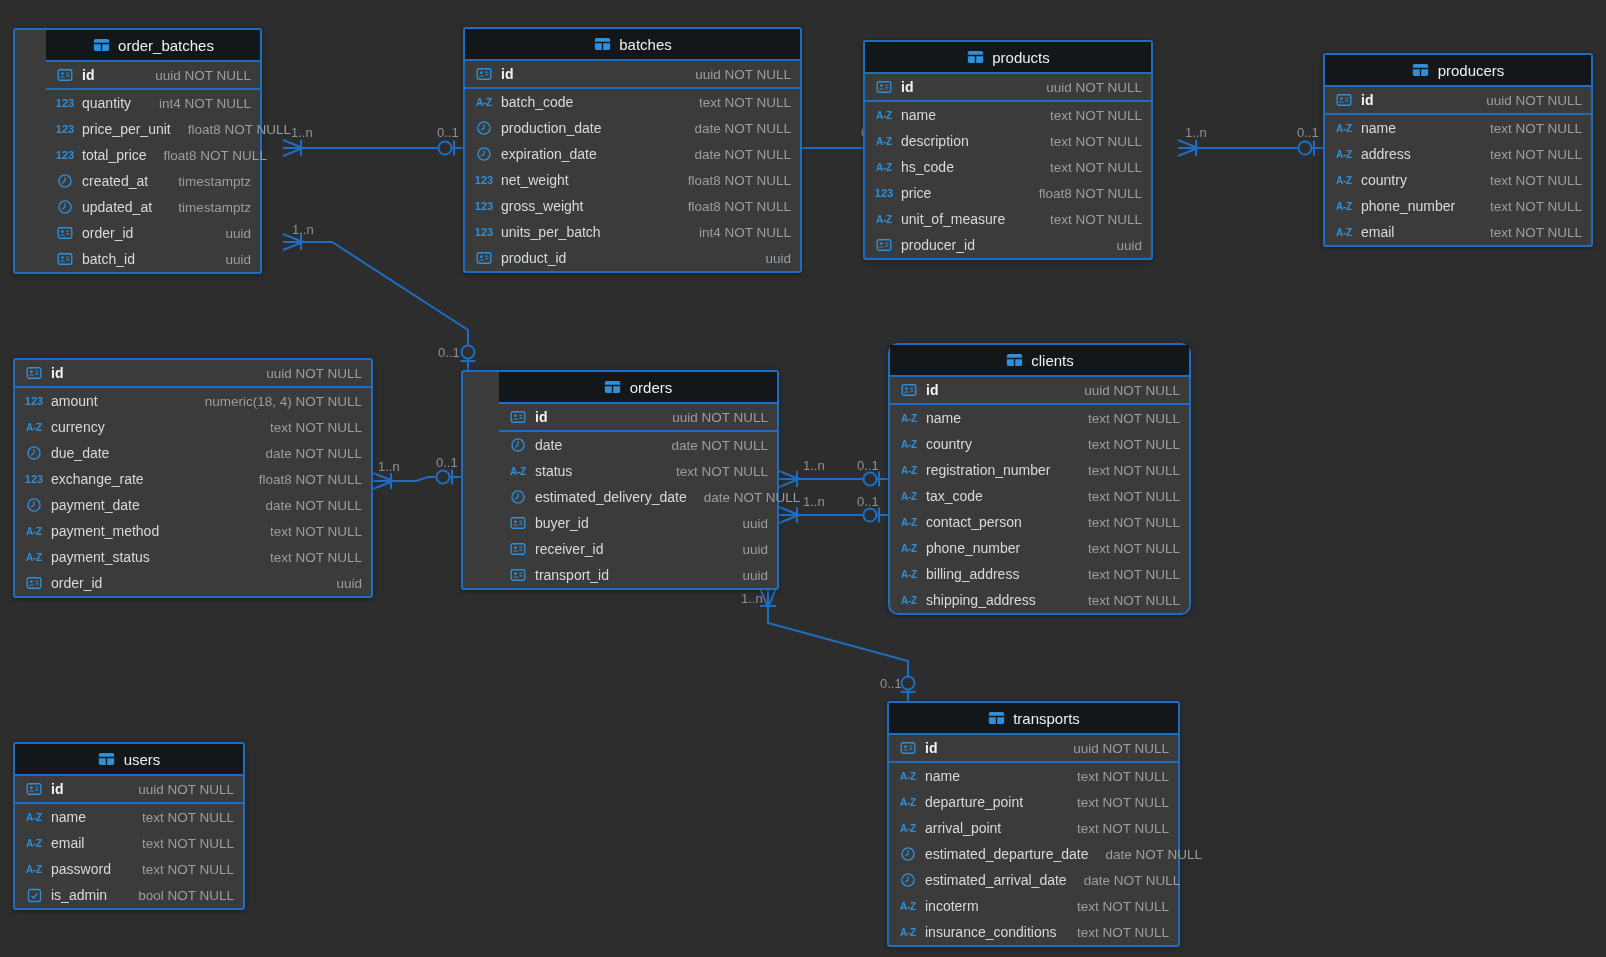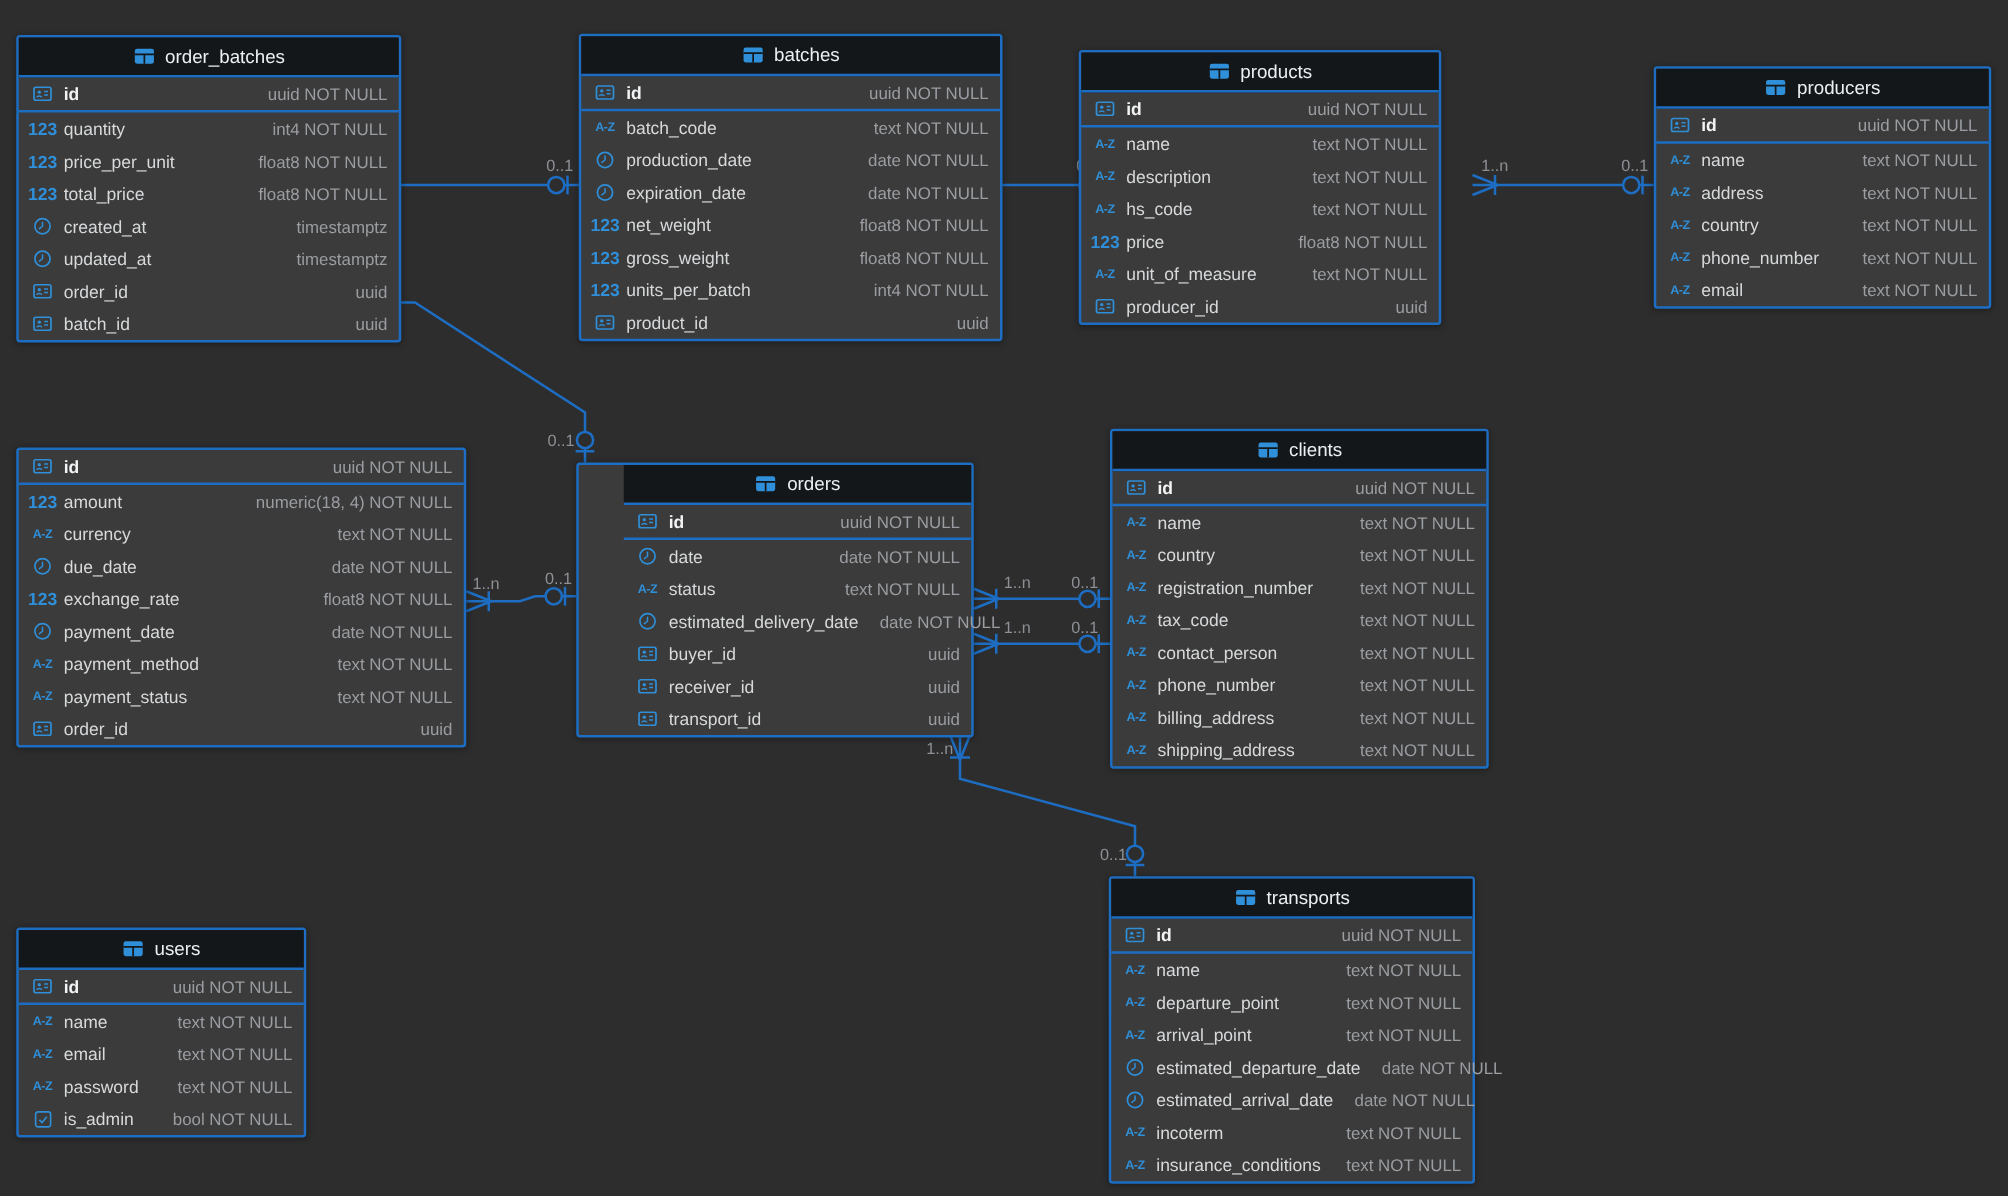--- a/index.html
+++ b/index.html
@@ -12,21 +12,21 @@
     justify-content:center;gap:8px;color:var(--title);font-size:15px;
     border-bottom:2px solid var(--accent);}
   .t-header .f-icon{width:18px;flex:0 0 18px;}
   .t-row{height:26px;display:flex;align-items:center;padding:0 9px;gap:7px;
     font-size:14px;color:var(--text);}
   .t-row.pk{border-bottom:2px solid var(--accent);}
   .t-row.pk .f-name{font-weight:700;color:#f2f3f5;}
   .f-icon{width:20px;flex:0 0 20px;display:flex;align-items:center;justify-content:center;
     color:var(--icon);}
   .glyph{font-size:10px;font-weight:700;letter-spacing:-0.3px;color:var(--icon);white-space:nowrap;}
-  .glyph.num{font-size:14px;font-weight:600;letter-spacing:0;}
+  .glyph.num{font-size:11px;font-weight:600;letter-spacing:0;}
   .f-name{white-space:nowrap;}
   .f-type{margin-left:auto;color:var(--muted);white-space:nowrap;font-size:13.5px;padding-left:10px;}
   text.card-label{font-size:13px;fill:var(--label);font-family:"Liberation Sans",sans-serif;}
 </style>
 </head>
 <body>
 
 <div id="canvas">
   <svg id="rel-layer" width="1606" height="957">
       <g>
@@ -87,21 +87,21 @@
       </g>
       <g>
         <polyline points="768,588 768,623 908,661 908,701" fill="none" stroke="#1d6dc2" stroke-width="2"></polyline>
         <path d="M760 588 L768 608 M776 588 L768 608 M760 606 L776 606" fill="none" stroke="#1d6dc2" stroke-width="2"></path>
         <circle cx="908" cy="683" r="6.5" fill="#2d2d2d" stroke="#1d6dc2" stroke-width="2"></circle>
         <path d="M915.5 692 L900.5 692" stroke="#1d6dc2" stroke-width="2"></path>
         <text x="741" y="603" class="card-label">1..n</text>
         <text x="880" y="688" class="card-label">0..1</text>
       </g>
     </svg>
-<div class="table-node" style="left: 13px; top: 28px; width: 308px;">
+<div class="table-node" style="left: 13px; top: 28px; width: 249px; padding-left: 31px;">
       <div class="t-header">
         <span class="f-icon">
           <svg viewBox="0 0 20 16" width="17" height="14">
             <rect x="1" y="1" width="18" height="14" rx="2" fill="currentColor"></rect>
             <path d="M1 6.2h18M10 6.2v8.8" stroke="#14171a" stroke-width="1.6" fill="none"></path>
           </svg>
         </span>
         <span>order_batches</span>
       </div>
       <div class="t-row pk">
@@ -553,21 +553,21 @@
             <rect x="1.5" y="3.5" width="17" height="13" rx="2" fill="none" stroke="currentColor" stroke-width="1.7"></rect>
             <circle cx="6.8" cy="8.4" r="1.7" fill="currentColor"></circle>
             <path d="M4.2 13.6c.6-1.9 4.6-1.9 5.2 0" fill="none" stroke="currentColor" stroke-width="1.4"></path>
             <path d="M11.6 7.8h3.9M11.6 11.2h3.9" stroke="currentColor" stroke-width="1.5"></path>
           </svg>
         </span>
         <span class="f-name">transport_id</span>
         <span class="f-type">uuid</span>
       </div>
     </div>
-    <div class="table-node" style="left: 888px; top: 343px; width: 303px;">
+    <div class="table-node" style="left: 888px; top: 343px; width: 303px; border-radius: 10px;">
       <div class="t-header">
         <span class="f-icon">
           <svg viewBox="0 0 20 16" width="17" height="14">
             <rect x="1" y="1" width="18" height="14" rx="2" fill="currentColor"></rect>
             <path d="M1 6.2h18M10 6.2v8.8" stroke="#14171a" stroke-width="1.6" fill="none"></path>
           </svg>
         </span>
         <span>clients</span>
       </div>
       <div class="t-row pk">

